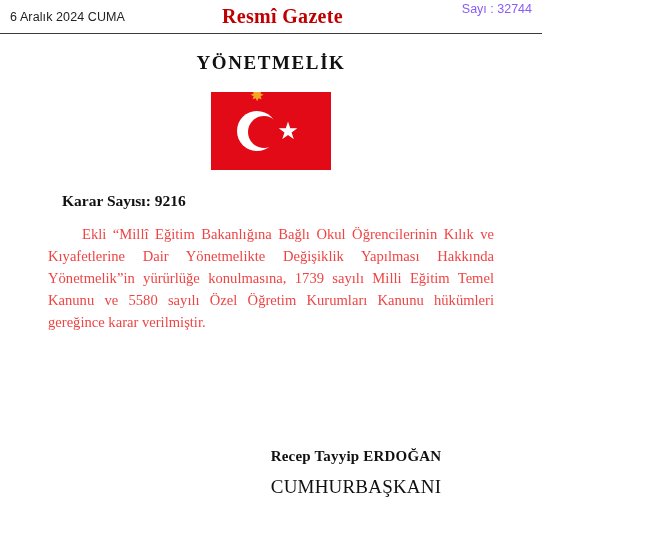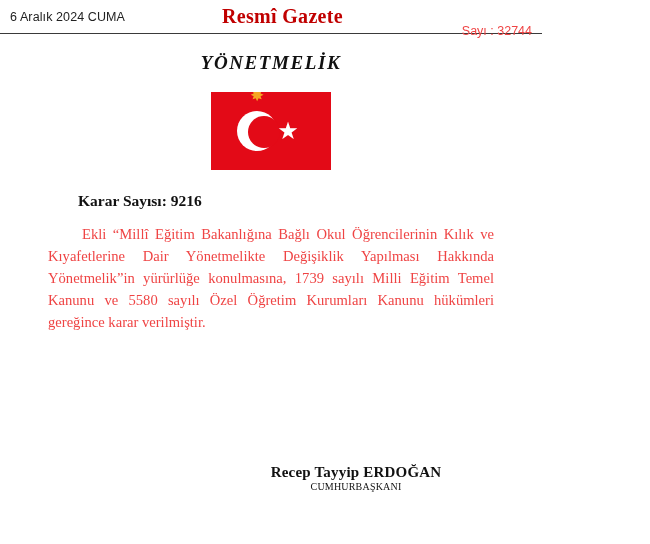--- a/index.html
+++ b/index.html
@@ -49,36 +49,35 @@
     font-family: "Liberation Serif", serif;
     font-size: 20px;
     font-weight: bold;
     color: #c00000;
     letter-spacing: 0.3px;
     margin-left: 23px;
   }
   .masthead-issue {
     position: absolute;
     right: 10px;
-    top: 24px;
+    top: 2px;
     font-family: "Liberation Sans", sans-serif;
     font-size: 12.5px;
-    color: #ef4444;
+    color: #8b5cf6;
   }
 
   
   .doc-title {
     text-align: center;
     font-family: "Liberation Serif", serif;
     font-size: 19px;
     font-weight: bold;
     letter-spacing: 1.6px;
     margin-top: 18px;
     color: #111;
-    font-style: italic;
   }
 
   .flag-wrap {
     display: flex;
     justify-content: center;
     margin-top: 18px;
   }
   .flag {
     position: relative;
     width: 120px;
@@ -128,21 +127,21 @@
     text-align: center;
     font-family: "DejaVu Sans", sans-serif;
   }
 
   .content {
     margin: 22px 48px 0 48px;
   }
   .decision-no {
     font-size: 15.5px;
     font-weight: bold;
-    margin-left: 30px;
+    margin-left: 14px;
     margin-bottom: 14px;
     color: #111;
   }
   .paragraph {
     font-size: 14.6px;
     line-height: 1.5;
     text-align: justify;
     text-justify: inter-word;
     text-indent: 34px;
     color: #ef4444;
@@ -150,33 +149,33 @@
   .date-line {
     text-align: center;
     font-size: 14.6px;
     margin-top: 62px;
     color: #111;
   }
 
   .signature {
     position: absolute;
     right: 56px;
-    bottom: 52px;
+    bottom: 46px;
     text-align: center;
     width: 260px;
   }
   .signature-name {
     font-size: 15px;
     font-weight: bold;
     letter-spacing: 0.2px;
     color: #111;
   }
   .signature-title {
-    font-size: 10px;
-    margin-top: 0;
+    font-size: 19px;
+    margin-top: 11px;
     letter-spacing: 0.2px;
     color: #111;
   }
 </style>
 </head>
 <body>
 
 <div class="page">
 
   <div class="masthead">

